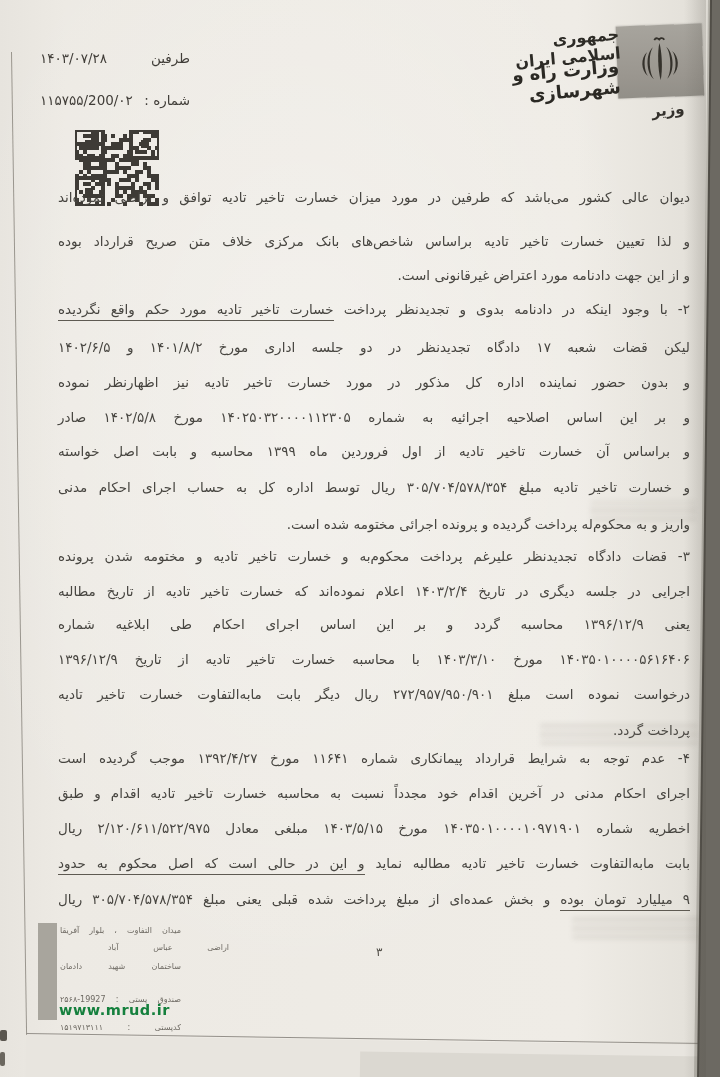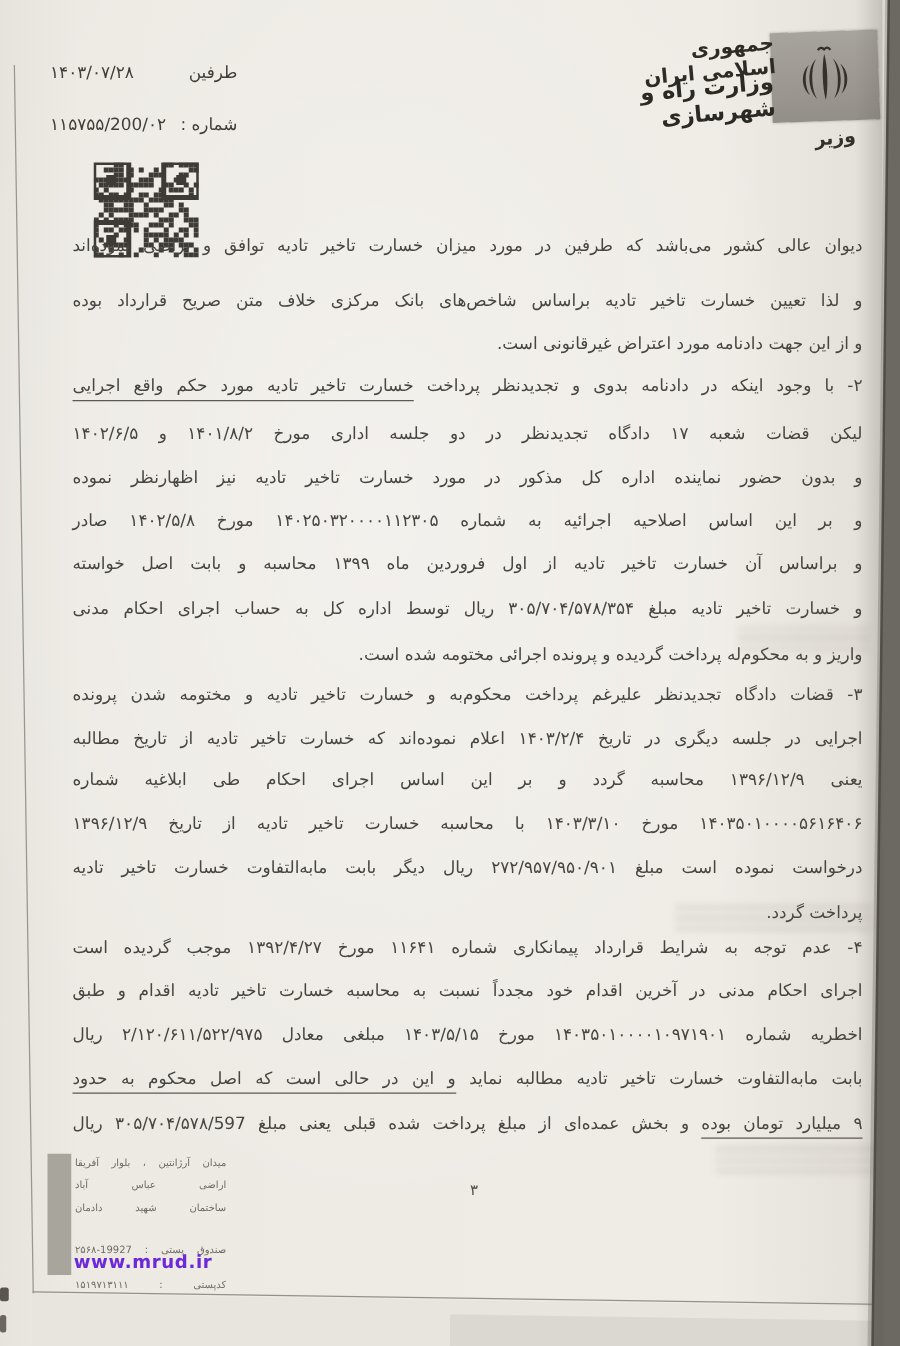--- a/index.html
+++ b/index.html
@@ -95,21 +95,21 @@
 
   
   .side-bar{position:absolute;left:38px;top:923px;width:19px;height:97px;background:#a8a59d;}
   .addr-line{
     position:absolute;left:60px;width:121px;height:13px;direction:rtl;
     font-size:8px;line-height:12px;color:#6e6a63;
     text-align:justify;text-align-last:justify;overflow:hidden;
   }
   .website{
     position:absolute;left:59px;top:1002px;width:130px;
-    font-size:14.5px;letter-spacing:.5px;color:#6d28d9;font-weight:bold;
+    font-size:14.5px;letter-spacing:.5px;color:#15803d;font-weight:bold;
   }
   .pagenum{position:absolute;left:376px;top:945px;font-size:12px;color:#514e48;}
 </style>
 </head>
 <body>
 
 <div class="paper"></div>
 
 <div class="left-rule"></div>
 <div class="below-area"></div>
@@ -345,48 +345,48 @@
     <rect x="56" y="0" width="28" height="28" fill="none" stroke="#3e3b36" stroke-width="4"></rect>
     <rect x="66" y="10" width="8" height="8" fill="#3e3b36"></rect>
     <rect x="0" y="48" width="28" height="28" fill="none" stroke="#3e3b36" stroke-width="4"></rect>
     <rect x="10" y="58" width="8" height="8" fill="#3e3b36"></rect>
   </svg>
 
 <div id="body-lines">
     <div class="bline" style="top: 185px;"><span>دیوان عالی کشور می‌باشد که طرفین در مورد میزان خسارت تاخیر تادیه توافق و تراضی نموده‌اند</span></div>
     <div class="bline" style="top: 229px;"><span>و لذا تعیین خسارت تاخیر تادیه براساس شاخص‌های بانک مرکزی خلاف متن صریح قرارداد بوده</span></div>
     <div class="bline endline" style="top: 263px;"><span>و از این جهت دادنامه مورد اعتراض غیرقانونی است.</span></div>
-    <div class="bline" style="top: 297px;"><span>۲- با وجود اینکه در دادنامه بدوی و تجدیدنظر پرداخت </span><span class="ul">خسارت تاخیر تادیه مورد حکم واقع اجرایی</span></div>
+    <div class="bline" style="top: 297px;"><span>۲- با وجود اینکه در دادنامه بدوی و تجدیدنظر پرداخت </span><span class="ul">خسارت تاخیر تادیه مورد حکم واقع نگردیده</span></div>
     <div class="bline" style="top: 335px;"><span>لیکن قضات شعبه ۱۷ دادگاه تجدیدنظر در دو جلسه اداری مورخ ۱۴۰۱/۸/۲ و ۱۴۰۲/۶/۵</span></div>
     <div class="bline" style="top: 370px;"><span>و بدون حضور نماینده اداره کل مذکور در مورد خسارت تاخیر تادیه نیز اظهارنظر نموده</span></div>
     <div class="bline" style="top: 405px;"><span>و بر این اساس اصلاحیه اجرائیه به شماره ۱۴۰۲۵۰۳۲۰۰۰۰۱۱۲۳۰۵ مورخ ۱۴۰۲/۵/۸ صادر</span></div>
     <div class="bline" style="top: 439px;"><span>و براساس آن خسارت تاخیر تادیه از اول فروردین ماه ۱۳۹۹ محاسبه و بابت اصل خواسته</span></div>
     <div class="bline" style="top: 475px;"><span>و خسارت تاخیر تادیه مبلغ ۳۰۵/۷۰۴/۵۷۸/۳۵۴ ریال توسط اداره کل به حساب اجرای احکام مدنی</span></div>
     <div class="bline endline" style="top: 512px;"><span>واریز و به محکوم‌له پرداخت گردیده و پرونده اجرائی مختومه شده است.</span></div>
     <div class="bline" style="top: 544px;"><span>۳- قضات دادگاه تجدیدنظر علیرغم پرداخت محکوم‌به و خسارت تاخیر تادیه و مختومه شدن پرونده</span></div>
     <div class="bline" style="top: 579px;"><span>اجرایی در جلسه دیگری در تاریخ ۱۴۰۳/۲/۴ اعلام نموده‌اند که خسارت تاخیر تادیه از تاریخ مطالبه</span></div>
     <div class="bline" style="top: 612px;"><span>یعنی ۱۳۹۶/۱۲/۹ محاسبه گردد و بر این اساس اجرای احکام طی ابلاغیه شماره</span></div>
     <div class="bline" style="top: 647px;"><span>۱۴۰۳۵۰۱۰۰۰۰۵۶۱۶۴۰۶ مورخ ۱۴۰۳/۳/۱۰ با محاسبه خسارت تاخیر تادیه از تاریخ ۱۳۹۶/۱۲/۹</span></div>
     <div class="bline" style="top: 682px;"><span>درخواست نموده است مبلغ ۲۷۲/۹۵۷/۹۵۰/۹۰۱ ریال دیگر بابت مابه‌التفاوت خسارت تاخیر تادیه</span></div>
     <div class="bline endline" style="top: 718px;"><span>پرداخت گردد.</span></div>
     <div class="bline" style="top: 746px;"><span>۴- عدم توجه به شرایط قرارداد پیمانکاری شماره ۱۱۶۴۱ مورخ ۱۳۹۲/۴/۲۷ موجب گردیده است</span></div>
     <div class="bline" style="top: 781px;"><span>اجرای احکام مدنی در آخرین اقدام خود مجدداً نسبت به محاسبه خسارت تاخیر تادیه اقدام و طبق</span></div>
     <div class="bline" style="top: 816px;"><span>اخطریه شماره ۱۴۰۳۵۰۱۰۰۰۰۱۰۹۷۱۹۰۱ مورخ ۱۴۰۳/۵/۱۵ مبلغی معادل ۲/۱۲۰/۶۱۱/۵۲۲/۹۷۵ ریال</span></div>
     <div class="bline" style="top: 851px;"><span>بابت مابه‌التفاوت خسارت تاخیر تادیه مطالبه نماید </span><span class="ul">و این در حالی است که اصل محکوم به حدود</span></div>
-    <div class="bline" style="top: 887px;"><span class="ul">۹ میلیارد تومان بوده</span><span> و بخش عمده‌ای از مبلغ پرداخت شده قبلی یعنی مبلغ ۳۰۵/۷۰۴/۵۷۸/597 ریال</span></div>
+    <div class="bline" style="top: 887px;"><span class="ul">۹ میلیارد تومان بوده</span><span> و بخش عمده‌ای از مبلغ پرداخت شده قبلی یعنی مبلغ ۳۰۵/۷۰۴/۵۷۸/۳۵۴ ریال</span></div>
   </div>
 
 <div class="ghost g1"></div>
 <div class="ghost g2"></div>
 <div class="ghost g3"></div>
 
 <div class="side-bar"></div>
 <div id="address">
-    <div class="addr-line" style="top: 925px;">میدان آرژانتین ، بلوار آفریقا</div>
-    <div class="addr-line" style="top: 942.3px;">اراضی عباس آباد</div>
+    <div class="addr-line" style="top: 925px;">میدان التفاوت ، بلوار آفریقا</div>
+    <div class="addr-line" style="top: 942.3px; margin-left: 48px;">اراضی عباس آباد</div>
     <div class="addr-line" style="top: 961px;">ساختمان شهید دادمان</div>
     <div class="addr-line" style="top: 1022px;">کدپستی : ۱۵۱۹۷۱۳۱۱۱</div>
     <div class="addr-line" style="top: 994.2px;">صندوق پستی : 19927-۲۵۶۸</div>
   </div>
 <div class="website">www.mrud.ir</div>
 <div class="pagenum">۳</div>
 
 <svg class="edge-svg" width="720" height="1077" viewBox="0 0 720 1077">
   <polygon points="711,0 720,0 720,1077 698,1077 705,520" fill="#6c6962"></polygon>
   <polyline points="711,0 705,520 698,1077" fill="none" stroke="#4e4b45" stroke-width="2"></polyline>

